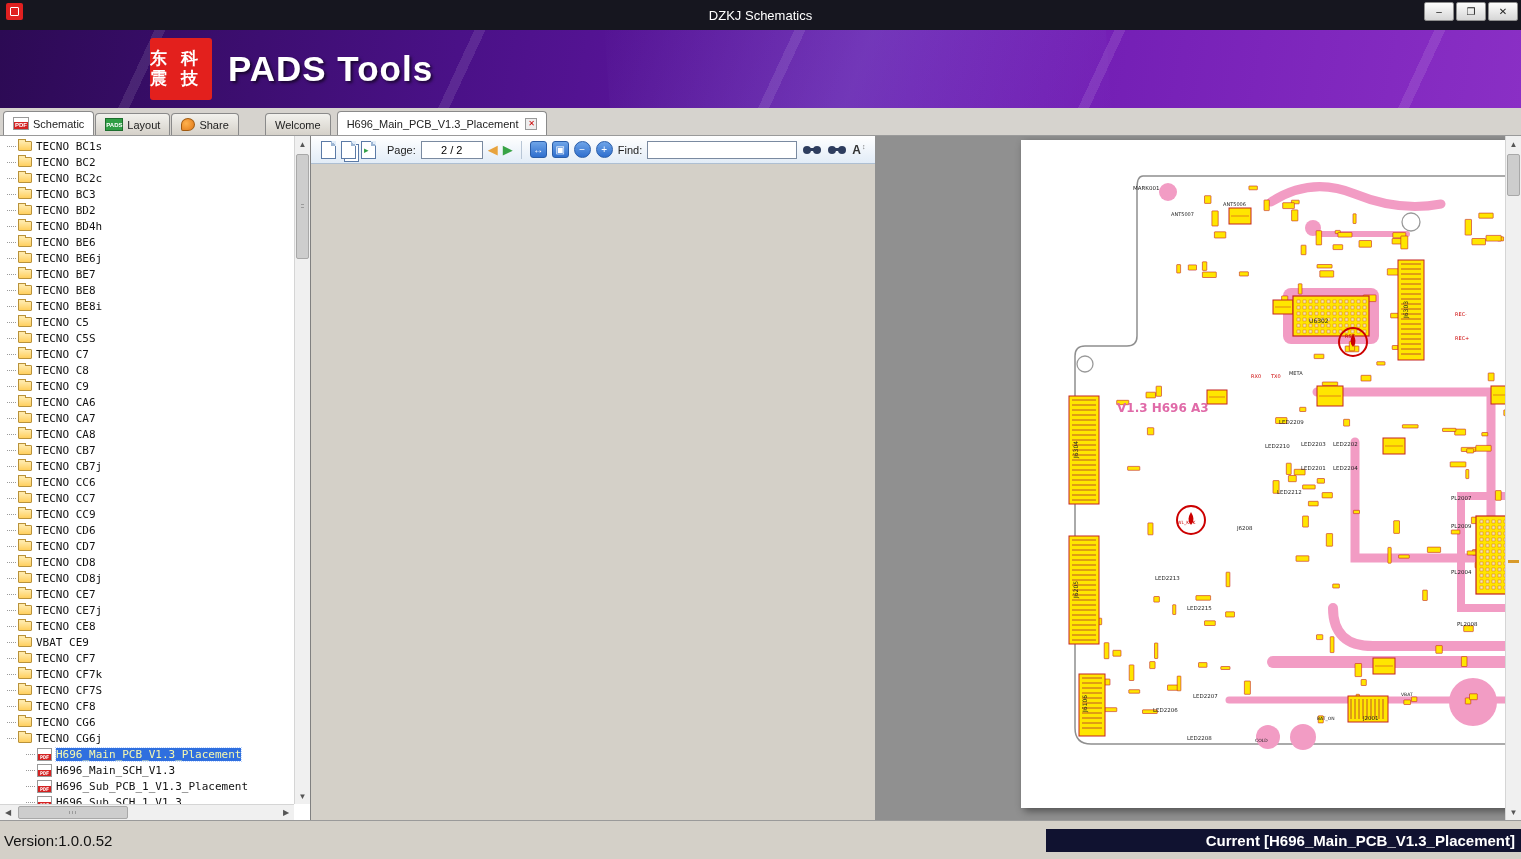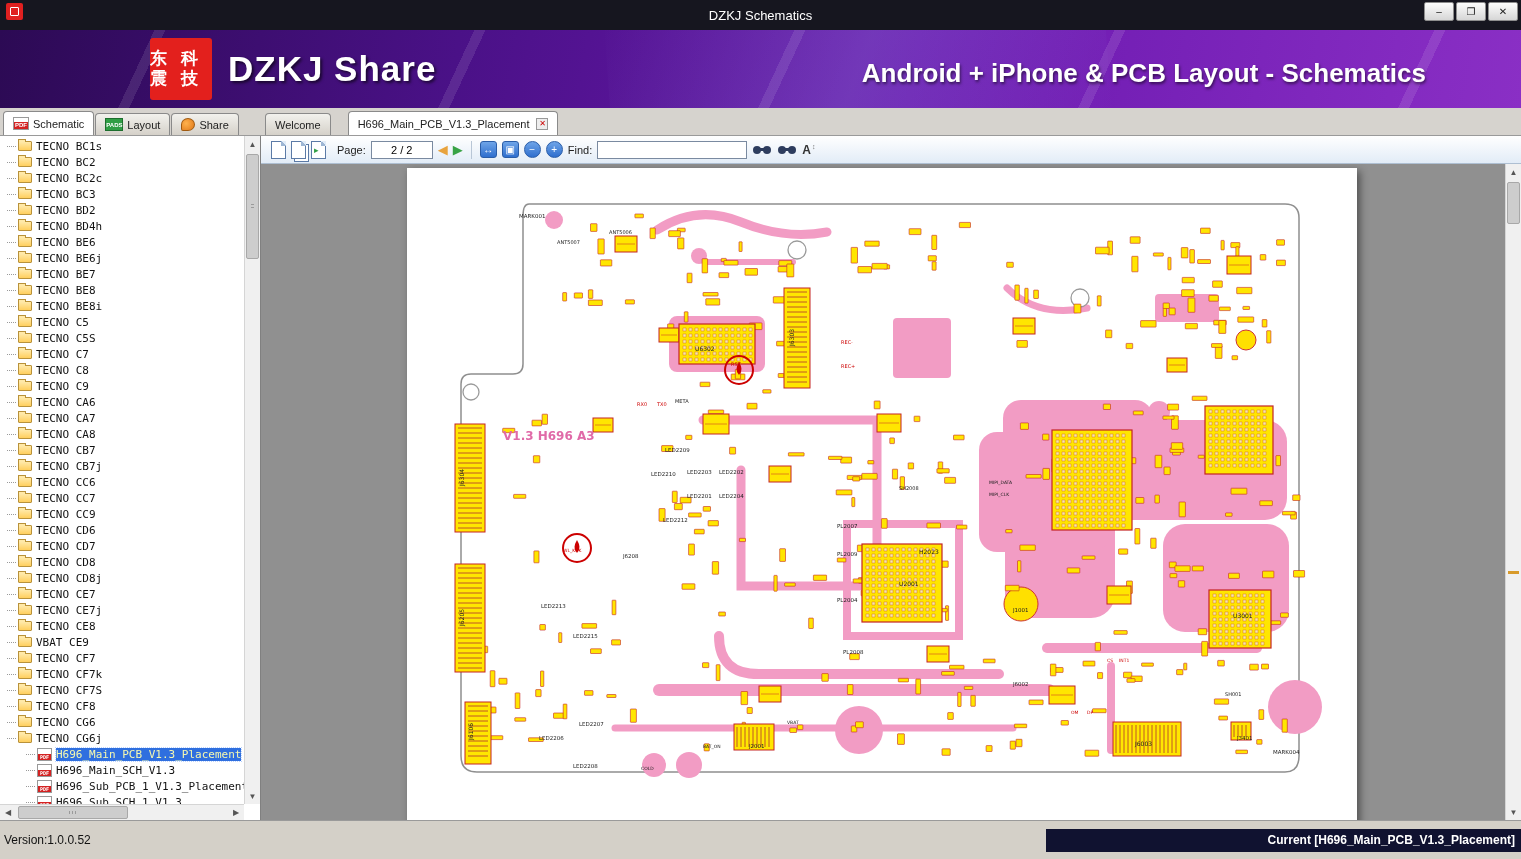--- a/index.html
+++ b/index.html
@@ -18,32 +18,32 @@
   .banner{height:78px;flex:none;position:relative;overflow:hidden;background:linear-gradient(100deg,#2c0a54 0%,#4a1187 30%,#6a18ae 60%,#8a2fc5 100%);display:flex;align-items:center}
   .banner::before{content:"";position:absolute;inset:0;background:repeating-linear-gradient(115deg,transparent 0 140px,rgba(255,255,255,.10) 140px 150px,transparent 150px 290px)}
   .banner::after{content:"";position:absolute;left:40%;top:-30px;width:500px;height:140px;background:linear-gradient(115deg,transparent,rgba(170,200,255,.18),transparent);transform:rotate(-4deg)}
   .logo{width:62px;height:62px;margin-left:150px;background:#e3201d;border-radius:3px;display:flex;flex-direction:row;align-items:center;justify-content:center;color:#fff;font-weight:bold;font-size:17px;line-height:20px;z-index:2}
   .brand{color:#fff;font-size:35px;font-weight:bold;letter-spacing:1px;margin-left:16px;text-shadow:2px 2px 3px rgba(0,0,0,.6);z-index:2}
   .tagline{position:absolute;right:95px;top:28px;color:#fff;font-size:26px;font-weight:bold;text-shadow:1px 2px 3px rgba(0,0,0,.55);z-index:2}
 
   
   .tabrow{height:28px;flex:none;background:#d6d3ce;display:flex;align-items:flex-end;border-bottom:1px solid #9a9a9a}
   .left-tabs{width:261px;flex:none;display:flex;align-items:flex-end;padding-left:3px;gap:1px}
-  .doc-tabs{display:flex;align-items:flex-end;gap:17px;padding-left:4px}
+  .doc-tabs{display:flex;align-items:flex-end;gap:6px;padding-left:4px}
   .tab{display:flex;align-items:center;gap:4px;height:22px;padding:0 9px;border:1px solid #8a8a8a;border-bottom:none;border-radius:4px 4px 0 0;background:linear-gradient(#f2f1ed,#d5d1c9);font-size:11px;color:#222;cursor:default;white-space:nowrap}
   .tab.active{background:#fff;height:24px;position:relative;z-index:2}
   .tab .close-box{width:12px;height:12px;border:1px solid #999;background:#eee;display:flex;align-items:center;justify-content:center;font-size:8px;color:#c00;margin-left:3px}
   .icon-pdf{width:16px;height:13px;background:#fff;border:1px solid #999;position:relative;flex:none}
   .icon-pdf::after{content:"PDF";position:absolute;left:0;bottom:0;right:0;background:#d42222;color:#fff;font-size:6px;font-weight:bold;text-align:center;line-height:7px}
   .icon-pads{width:18px;height:13px;background:#2f9e44;border:1px solid #1d6e2e;color:#fff;font-size:6px;font-weight:bold;display:flex;align-items:center;justify-content:center;flex:none}
   .icon-share{width:14px;height:13px;background:radial-gradient(circle at 35% 40%,#ffb24d,#e07818);border-radius:50% 50% 50% 2px;border:1px solid #a05a10;flex:none}
 
   
   .main{flex:1;display:flex;min-height:0}
-  .sidebar{width:261px;flex:none;background:#fff;border-right:1px solid #808080;position:relative;overflow:hidden}
+  .sidebar{width:311px;flex:none;background:#fff;border-right:1px solid #808080;position:relative;overflow:hidden}
   .tree{position:absolute;left:0;top:2px;right:16px;bottom:16px;overflow:hidden}
   .trow{display:flex;align-items:center;height:16px;padding-left:7px;white-space:nowrap;font:11px "DejaVu Sans Mono",monospace;color:#111}
   .trow .dash{width:9px;border-top:1px dotted #9a9a9a;margin-right:2px;flex:none}
   .trow.child{padding-left:26px}
   .fold{position:relative;width:14px;height:10px;background:linear-gradient(#ffe9a8,#ffcf5e);border:1px solid #b9923a;border-radius:1px;margin-right:4px;flex:none}
   .fold::before{content:"";position:absolute;top:-3px;left:-1px;width:6px;height:2px;background:#ffe9a8;border:1px solid #b9923a;border-bottom:none}
   .pdfb{width:15px;height:13px;background:#fff;border:1px solid #999;position:relative;margin-right:4px;flex:none}
   .pdfb::after{content:"PDF";position:absolute;left:0;bottom:0;right:0;background:#d42222;color:#fff;font-size:5px;font-weight:bold;text-align:center;line-height:6px}
   .trow.sel .lbl{background:#2f6fdf;color:#f5f8b0;outline:1px dotted #bcd4ff}
 
@@ -55,21 +55,21 @@
   .sb-thumb{position:absolute;left:1px;right:1px;background:#cdcdcd;border:1px solid #a8a8a8;border-radius:2px}
   .sb-grip{position:absolute;left:4px;right:4px;top:50%;height:5px;margin-top:-3px;background:repeating-linear-gradient(#9a9a9a 0 1px,transparent 1px 3px)}
   .hscroll{position:absolute;left:0;right:16px;bottom:0;height:16px;background:#f0f0f0;border-top:1px solid #d5d5d5}
   .hs-btn{position:absolute;top:0;bottom:0;width:16px;color:#555;font-size:8px;display:flex;align-items:center;justify-content:center}
   .hs-btn.left{left:0}.hs-btn.right{right:0}
   .hs-thumb{position:absolute;top:1px;bottom:1px;background:#cdcdcd;border:1px solid #a8a8a8;border-radius:2px}
   .hs-grip{position:absolute;top:4px;bottom:4px;left:50%;width:7px;margin-left:-4px;background:repeating-linear-gradient(90deg,#9a9a9a 0 1px,transparent 1px 3px)}
   .sb-mark{position:absolute;left:2px;right:2px;height:3px;background:#d89a2a}
 
   
-  .viewer-wrap{flex:1;display:flex;flex-direction:column;min-width:0}
+  .viewer-wrap{flex:1;display:flex;min-width:0}
   .toolbar{height:28px;flex:none;background:linear-gradient(#ffffff,#e2ecf7);border-bottom:1px solid #aebfd2;display:flex;align-items:center;gap:5px;padding:0 10px;font-size:11px;color:#222}
   .pgicon{width:15px;height:18px;background:#fff;border:1px solid #5b7aa6;position:relative;flex:none}
   .pgicon::after{content:"";position:absolute;right:-1px;top:-1px;width:5px;height:5px;background:linear-gradient(225deg,#e2ecf7 50%,#9db6d4 50%)}
   .pgicon.double{box-shadow:3px 3px 0 -1px #fff,3px 3px 0 0 #5b7aa6}
   .pgicon.arrow::before{content:"▸";position:absolute;left:2px;top:3px;color:#2f9e44;font-size:9px}
   .tb-input{height:18px;border:1px solid #7a8aa0;background:#fff;font-size:11px;padding:0 3px;font-family:"Liberation Sans",sans-serif}
   .page-input{width:62px;text-align:center}
   .find-input{width:150px}
   .nav-tri{font-size:13px;line-height:1;cursor:default}
   .nav-tri.prev{color:#e8a33d}
@@ -92,21 +92,21 @@
   .outline{fill:#fff;stroke:#8f8f8f;stroke-width:1.5}
   .cmp{fill:#ffe600;stroke:#c42424;stroke-width:.6}
   .ic{fill:#ffe600;stroke:#c42424;stroke-width:1}
   .icl{stroke:#c42424;stroke-width:.5}
   .bga{fill:#ffe600;stroke:#c42424;stroke-width:1.2}
   .dot{fill:#f7eea0;stroke:#cc3333;stroke-width:.35}
   .pin{stroke:#b03030;stroke-width:.8}
   #pcb text{font-family:"DejaVu Sans",sans-serif}
 
   
-  .statusbar{height:39px;flex:none;background:#d4d0c8;border-top:1px solid #9a9a9a;display:flex;align-items:center;font-size:12px;color:#111}
+  .statusbar{height:39px;flex:none;background:#d4d0c8;border-top:1px solid #9a9a9a;display:flex;align-items:center;font-size:15px;color:#111}
   .status-version{padding-left:4px}
   .status-current{margin-left:auto;height:23px;min-width:475px;background:#101230;color:#fff;font-weight:bold;display:flex;align-items:center;justify-content:flex-end;padding:0 6px}
 </style>
 </head>
 <body>
 
 <div class="app">
 
   <div class="titlebar">
     <div class="app-icon"></div>
@@ -116,22 +116,21 @@
       <div class="win-btn">❐</div>
       <div class="win-btn">✕</div>
     </div>
   </div>
 
   <div class="banner">
     <div class="logo">
       <span>东震</span>
       <span>科技</span>
     </div>
-    <div class="brand">DZKJ Share</div>
-    <div class="tagline">Android + iPhone &amp; PCB Layout - Schematics</div>
+    <div class="brand">PADS Tools</div>
   </div>
 
   <div class="tabrow">
     <div class="left-tabs">
       <div class="tab active">
         <span class="icon-pdf"></span>
         <span>Schematic</span>
       </div>
       <div class="tab">
         <span class="icon-pads">PADS</span>

